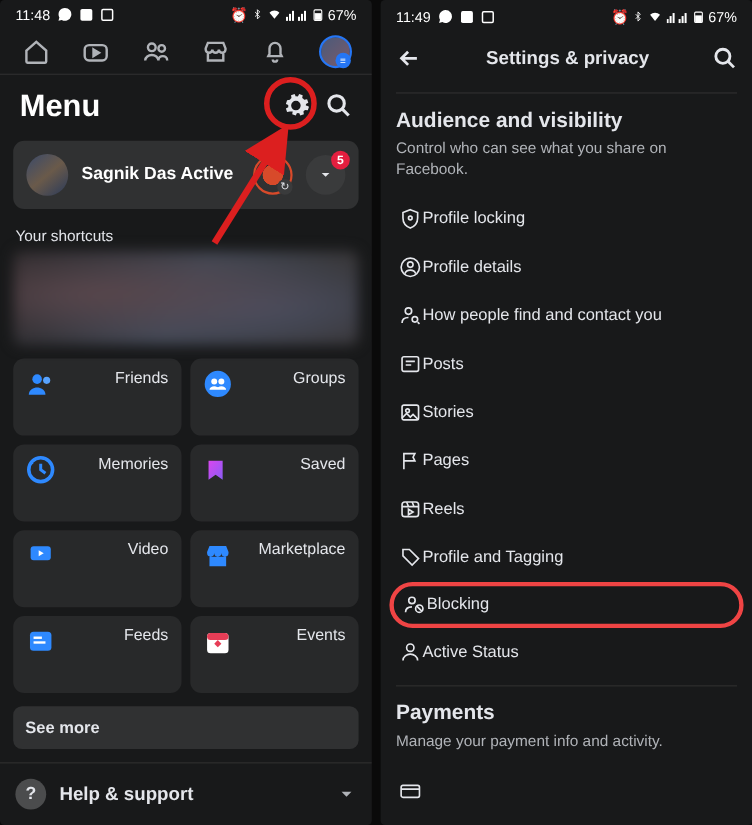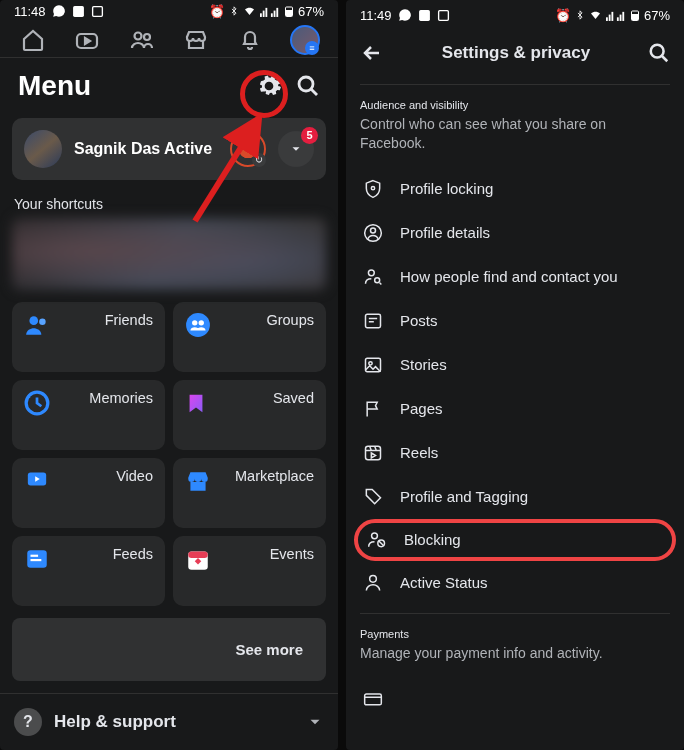--- a/index.html
+++ b/index.html
@@ -22,35 +22,35 @@
     .story-ring{width:36px;height:36px;border-radius:50%;background:radial-gradient(circle,#d84a2a 40%,transparent 42%);border:2.3px solid #d84a2a;display:flex;align-items:center;justify-content:center;box-shadow:inset 0 0 0 2px #303132;position:relative}
     .story-ring::after{content:"↻";position:absolute;right:-2px;bottom:-2px;width:14px;height:14px;background:#3a3b3c;border-radius:50%;font-size:10px;display:flex;align-items:center;justify-content:center}
     .dd{width:36px;height:36px;border-radius:50%;background:#3a3b3c;display:flex;align-items:center;justify-content:center;position:relative}
     .badge{position:absolute;top:-4px;right:-4px;background:#e41e3f;color:#fff;font-size:11px;font-weight:600;border-radius:50%;width:17px;height:17px;display:flex;align-items:center;justify-content:center}
     .sect-label{font-size:14px;color:#e4e6eb;padding:10px 14px 6px}
     .shortcuts-blur{margin:0 12px;height:96px;border-radius:8px;background:radial-gradient(ellipse at 25% 45%,rgba(90,70,75,.9),transparent 65%),radial-gradient(ellipse at 70% 60%,rgba(75,80,100,.85),transparent 70%),linear-gradient(120deg,#2e2a2c,#414651,#35312f);filter:blur(6px)}
     .grid{display:grid;grid-template-columns:1fr 1fr;gap:8px;margin:12px}
     .tile{background:#28292a;border-radius:10px;padding:10px 12px;height:70px;display:flex;flex-direction:row;justify-content:space-between}
     .tile .ticon{width:26px;height:26px}
     .tile .tlabel{font-size:14.5px;font-weight:500;color:#e4e6eb}
-    .seemore{margin:0 12px 6px;background:#303132;border-radius:8px;padding:23px;text-align:right;font-size:15px;font-weight:600}
+    .seemore{margin:0 12px 6px;background:#303132;border-radius:8px;padding:11px;text-align:left;font-size:15px;font-weight:600}
     .help-row{margin-top:6px;border-top:1px solid #303030;padding:14px;display:flex;align-items:center;gap:12px}
     .help-row .lbl{font-size:17px;font-weight:600;flex:1}
     .circle-q{width:28px;height:28px;border-radius:50%;background:#4b4c4d;display:flex;align-items:center;justify-content:center;font-size:16px;font-weight:700}
     .annot{position:absolute;pointer-events:none}
     .ring-red{width:48px;height:48px;border:5px solid #dc1f1f;border-radius:50%;left:240px;top:70px}
     .arrow-red{left:185px;top:116px;width:86px;height:110px}
     
     .rp-head{height:46px;display:flex;align-items:center;justify-content:space-between;padding:0 14px}
     .rp-head .title{font-size:17px;font-weight:600;text-align:center;flex:1}
     .scroll{flex:1;overflow:hidden;padding:0 14px}
     .divider{height:1px;background:#303030;margin:8px 0 14px}
-    .sec-title{font-size:11px;font-weight:400;margin-bottom:4px}
+    .sec-title{font-size:19px;font-weight:700;margin-bottom:4px}
     .sec-desc{font-size:14px;color:#b0b3b8;line-height:1.35;margin-bottom:14px}
-    .row{display:flex;align-items:center;gap:16px;padding:11px 2px;font-size:15px}
+    .row{display:flex;align-items:center;padding:11px 2px;font-size:15px}
     .row .ricon{width:22px;height:22px;display:flex;align-items:center;justify-content:center;color:#e4e6eb}
     .highlight{border:4px solid #ef4444;border-radius:22px;margin:0 -6px;padding:6px 8px}
     svg{display:block}
   </style>
 </head>
 <body>
 
 <div class="phone">
   <div class="status-bar">
     <div class="status-left">

